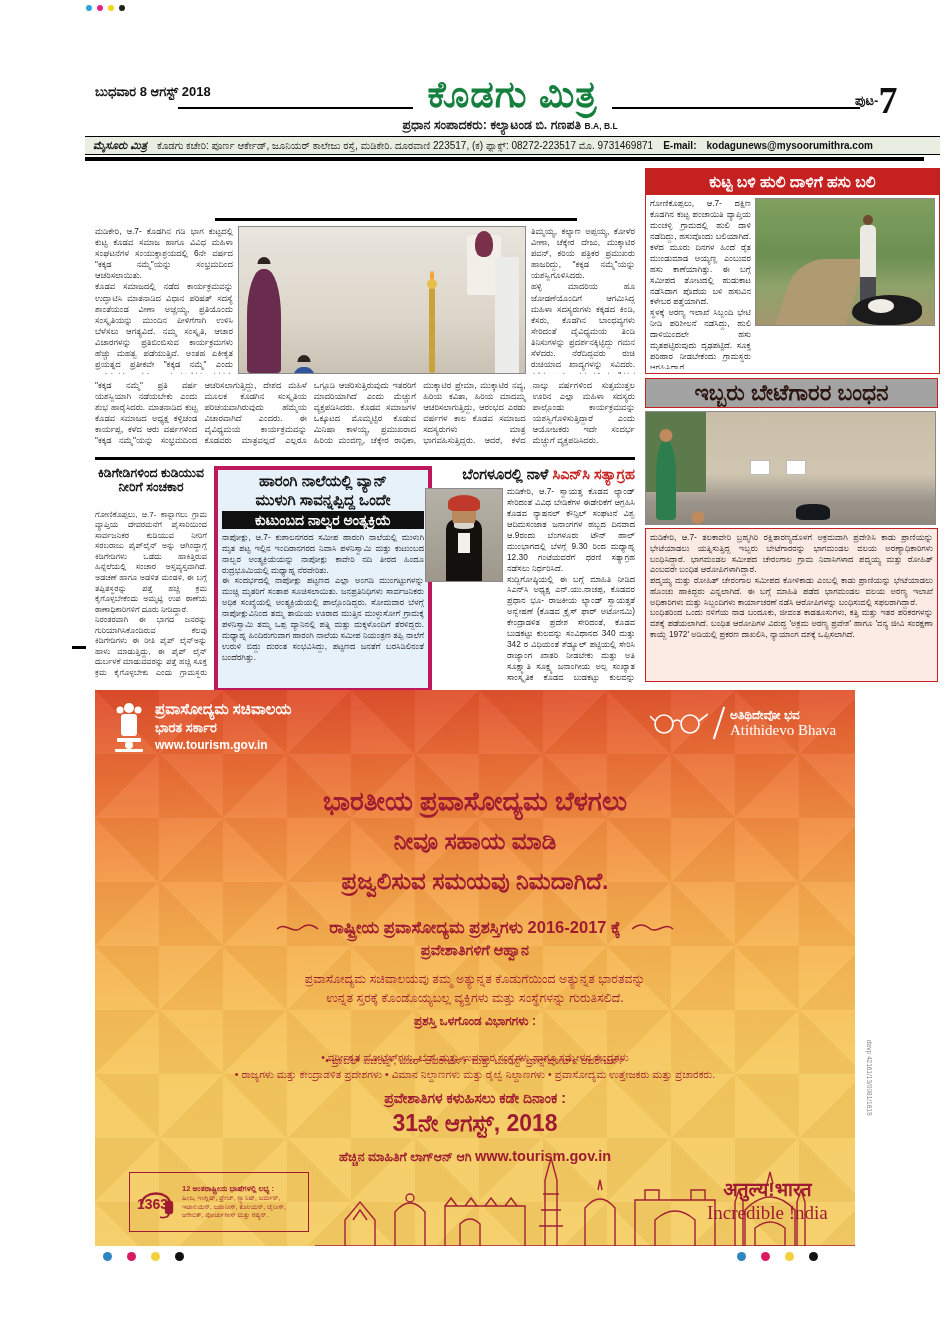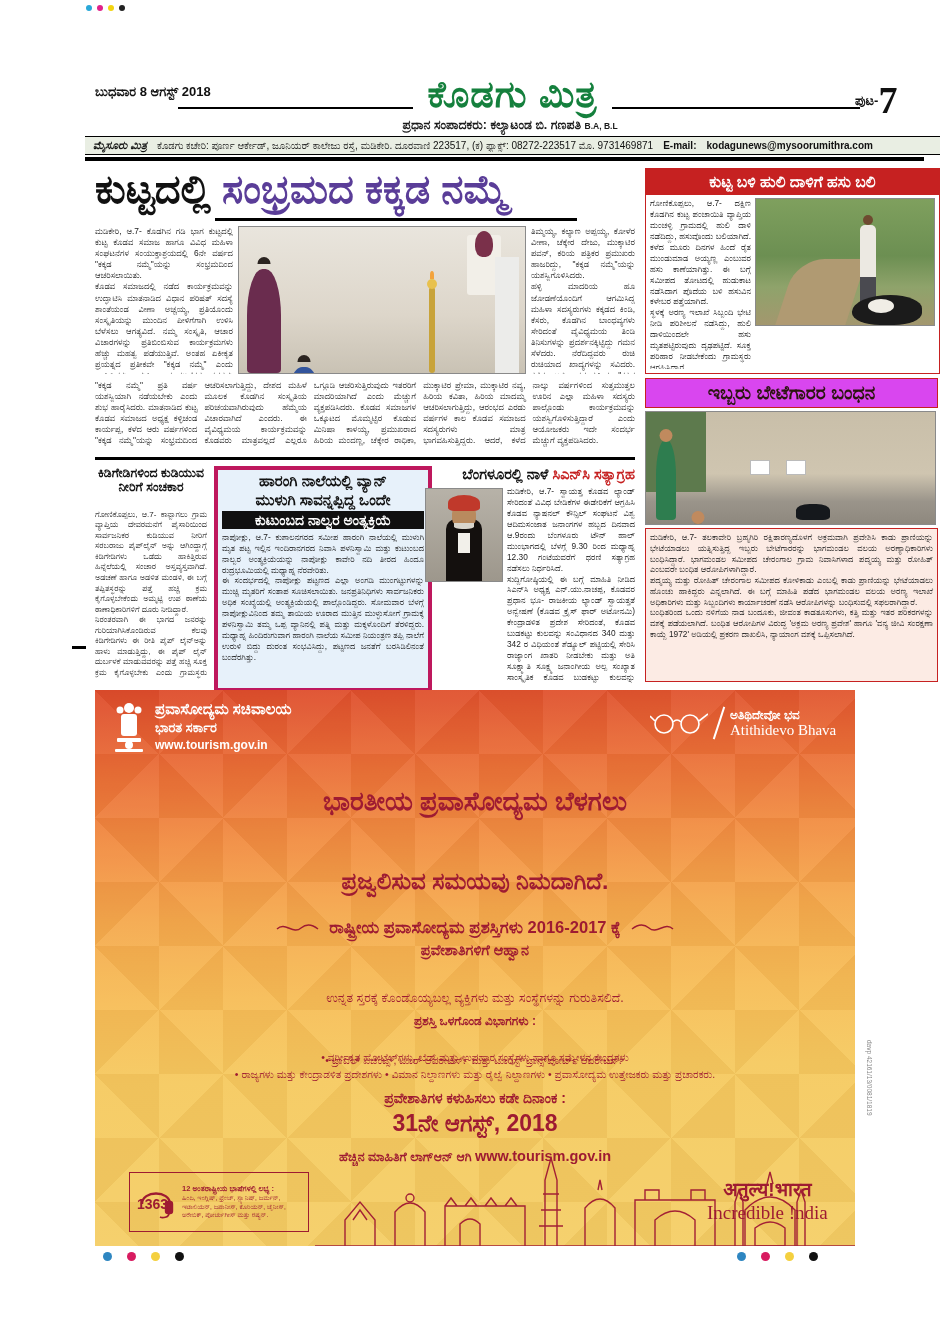--- a/index.html
+++ b/index.html
@@ -61,24 +61,20 @@
   </div>
 
   <div class="abs infobar" style="left:85px;top:136px;width:839px;height:17px;">
     <span style="font-weight:bold;font-style:italic;font-size:11px;white-space:nowrap;">ಮೈಸೂರು ಮಿತ್ರ</span>
     <span style="white-space:nowrap;overflow:hidden;">ಕೊಡಗು ಕಚೇರಿ: ಪೂರ್ಣ ಆರ್ಕೇಡ್, ಜೂನಿಯರ್ ಕಾಲೇಜು ರಸ್ತೆ, ಮಡಿಕೇರಿ. ದೂರವಾಣಿ 223517, (ಕ) ಫ್ಯಾಕ್ಸ್: 08272-223517 ಮೊ. 9731469871</span>
     <span style="font-weight:bold;white-space:nowrap;">E-mail:</span>
     <span style="font-weight:bold;white-space:nowrap;">kodagunews@mysoorumithra.com</span>
   </div>
   <div class="abs rule" style="left:85px;top:157px;width:839px;height:4px;"></div>
 
-  <div class="abs headline-main" style="left:95px;top:168px;width:545px;">
-    <span style="color:#111;">ಕುಟ್ಟದಲ್ಲಿ</span>
-    <span style="color:#5a3d98;">ಸಂಭ್ರಮದ ಕಕ್ಕಡ ನಮ್ಮೆ</span>
-  </div>
   <div class="abs rule" style="left:215px;top:218px;width:362px;height:3px;"></div>
 
   <div class="abs" style="left:95px;top:226px;width:540px;height:148px;display:flex;gap:5px;">
     <div class="body-txt jt pre" style="width:138px;height:148px;">ಮಡಿಕೇರಿ, ಆ.7- ಕೊಡಗಿನ ಗಡಿ ಭಾಗ ಕುಟ್ಟದಲ್ಲಿ ಕುಟ್ಟ ಕೊಡವ ಸಮಾಜ ಹಾಗೂ ವಿವಿಧ ಮಹಿಳಾ ಸಂಘಟನೆಗಳ ಸಂಯುಕ್ತಾಶ್ರಯದಲ್ಲಿ 6ನೇ ವರ್ಷದ "ಕಕ್ಕಡ ನಮ್ಮೆ"ಯನ್ನು ಸಂಭ್ರಮದಿಂದ ಆಚರಿಸಲಾಯಿತು.
 ಕೊಡವ ಸಮಾಜದಲ್ಲಿ ನಡೆದ ಕಾರ್ಯಕ್ರಮವನ್ನು ಉದ್ಘಾಟಿಸಿ ಮಾತನಾಡಿದ ವಿಧಾನ ಪರಿಷತ್ ಸದಸ್ಯೆ ಶಾಂತೆಯಂಡ ವೀಣಾ ಅಚ್ಚಯ್ಯ, ಪ್ರತಿಯೊಂದು ಸಂಸ್ಕೃತಿಯನ್ನು ಮುಂದಿನ ಪೀಳಿಗೆಗಾಗಿ ಉಳಿಸಿ ಬೆಳೆಸಲು ಆಗತ್ಯವಿದೆ. ನಮ್ಮ ಸಂಸ್ಕೃತಿ, ಆಚಾರ ವಿಚಾರಗಳನ್ನು ಪ್ರತಿಬಿಂಬಿಸುವ ಕಾರ್ಯಕ್ರಮಗಳು ಹೆಚ್ಚು ಮಹತ್ವ ಪಡೆಯುತ್ತಿವೆ. ಅಂತಹ ಏಕೀಕೃತ ಪ್ರಯತ್ನದ ಪ್ರತೀಕವೇ "ಕಕ್ಕಡ ನಮ್ಮೆ" ಎಂದು ಶ್ಲಾಘಿಸಿದರು. ಮಹಿಳಾ ಸಂಘಟನೆಗಳ ಸದಸ್ಯರು ಒಗ್ಗೂಡಿ ನಡೆಸುವ ಈ ಆಚರಣೆ ಜಿಲ್ಲೆಗೆ ಮಾದರಿ ಎಂದರು.</div>
 
     <div class="photo" style="width:286px;height:146px;background:linear-gradient(180deg,#e9e5dd 0%,#ddd6ca 60%,#c9c2b4 100%);flex-shrink:0;">
       <div class="abs" style="left:228px;top:8px;width:34px;height:60px;background:#f2efe8;border-radius:3px;"></div>
       <div class="abs" style="left:236px;top:4px;width:18px;height:26px;background:#7a304a;border-radius:50% 50% 40% 40%;"></div>
       <div class="abs fig" style="left:8px;top:42px;width:34px;height:104px;background:#6a2c4e;">
@@ -142,21 +138,21 @@
         <div class="abs" style="left:104px;top:78px;width:16px;height:30px;background:#4a4a50;"></div>
         <div class="abs" style="left:96px;top:96px;width:70px;height:30px;background:#1b1b1b;border-radius:55% 45% 40% 40%;"></div>
         <div class="abs" style="left:112px;top:100px;width:26px;height:14px;background:#f0ede6;border-radius:50%;"></div>
       </div>
       <div class="body-txt jt" style="font-size:8.3px;">ಗೋಣಿಕೊಪ್ಪಲು, ಆ.7- ದಕ್ಷಿಣ ಕೊಡಗಿನ ಕುಟ್ಟ ಪಂಚಾಯಿತಿ ವ್ಯಾಪ್ತಿಯ ಮಂಚಳ್ಳಿ ಗ್ರಾಮದಲ್ಲಿ ಹುಲಿ ದಾಳಿ ನಡೆದಿದ್ದು, ಹಸುವೊಂದು ಬಲಿಯಾಗಿದೆ. ಕಳೆದ ಮೂರು ದಿನಗಳ ಹಿಂದೆ ರೈತ ಮುಂಡುಮಾಡ ಅಯ್ಯಣ್ಣ ಎಂಬುವರ ಹಸು ಕಾಣೆಯಾಗಿತ್ತು. ಈ ಬಗ್ಗೆ ಸಮೀಪದ ತೋಟದಲ್ಲಿ ಹುಡುಕಾಟ ನಡೆಸಿದಾಗ ಪೊದೆಯ ಬಳಿ ಹಸುವಿನ ಕಳೇಬರ ಪತ್ತೆಯಾಗಿದೆ.</div>
       <div class="body-txt jt" style="font-size:8.3px;">ಸ್ಥಳಕ್ಕೆ ಅರಣ್ಯ ಇಲಾಖೆ ಸಿಬ್ಬಂದಿ ಭೇಟಿ ನೀಡಿ ಪರಿಶೀಲನೆ ನಡೆಸಿದ್ದು, ಹುಲಿ ದಾಳಿಯಿಂದಲೇ ಹಸು ಮೃತಪಟ್ಟಿರುವುದು ದೃಢಪಟ್ಟಿದೆ. ಸೂಕ್ತ ಪರಿಹಾರ ನೀಡಬೇಕೆಂದು ಗ್ರಾಮಸ್ಥರು ಆಗ್ರಹಿಸಿದ್ದಾರೆ.</div>
     </div>
   </div>
 
   <div class="abs" style="left:645px;top:378px;width:293px;">
-    <div style="border:1.5px solid #c62121;background:#d946ef;height:28px;line-height:28px;text-align:center;font-size:19px;font-weight:bold;color:#2b1510;overflow:hidden;">ಇಬ್ಬರು ಬೇಟೆಗಾರರ ಬಂಧನ</div>
+    <div style="border:1.5px solid #c62121;background:#a3a3a3;height:28px;line-height:28px;text-align:center;font-size:22px;font-weight:bold;color:#2b1510;overflow:hidden;">ಇಬ್ಬರು ಬೇಟೆಗಾರರ ಬಂಧನ</div>
     <div class="photo" style="width:289px;height:112px;margin-top:3px;background:linear-gradient(180deg,#c9bfa9 0%,#cfc5b0 55%,#9a948a 80%,#8e887e 100%);">
       <div class="abs" style="left:0px;top:0px;width:60px;height:80px;background:#5d7a4d;"></div>
       <div class="abs fig" style="left:10px;top:28px;width:20px;height:80px;background:#2e7d4f;">
           <span class="head"></span>
         </div>
       <div class="abs fig" style="left:42px;top:30px;width:20px;height:78px;background:#8a7d63;">
           <span class="head"></span>
         </div>
 
       <div class="abs" style="left:104px;top:48px;width:18px;height:13px;background:#fff;border:1px solid #bbb;"></div>
@@ -205,33 +201,35 @@
         </g>
       </svg>
       <div style="width:2px;height:34px;background:#fff;transform:rotate(18deg);"></div>
       <div>
         <div class="whb" style="font-size:12px;">ಅತಿಥಿದೇವೋ ಭವ</div>
         <div style="color:#fff;font-family:'Liberation Serif',serif;font-size:15px;">Atithidevo Bhava</div>
       </div>
     </div>
 
     <div class="abs ad-c maroon" style="top:96px;font-size:26px;font-weight:bold;">ಭಾರತೀಯ ಪ್ರವಾಸೋದ್ಯಮ ಬೆಳಗಲು</div>
+    <div class="abs ad-c maroon" style="top:138px;font-size:23px;font-weight:bold;">ನೀವೂ ಸಹಾಯ ಮಾಡಿ</div>
     <div class="abs ad-c maroon" style="top:178px;font-size:23px;font-weight:bold;">ಪ್ರಜ್ವಲಿಸುವ ಸಮಯವು ನಿಮದಾಗಿದೆ.</div>
 
     <div class="abs ad-c maroon" style="top:228px;font-size:16.5px;font-weight:bold;display:flex;justify-content:center;align-items:center;gap:10px;">
       <svg width="44" height="14" viewBox="0 0 44 14">
           <path d="M2 8 C10 0,18 14,26 7 C32 2,38 4,43 8" fill="none" stroke="#9e1b32" stroke-width="1.4"></path>
         </svg>
       <span>ರಾಷ್ಟ್ರೀಯ ಪ್ರವಾಸೋದ್ಯಮ ಪ್ರಶಸ್ತಿಗಳು 2016-2017 ಕ್ಕೆ</span>
       <svg width="44" height="14" viewBox="0 0 44 14">
           <path d="M1 8 C6 4,12 2,18 7 C26 14,34 0,42 8" fill="none" stroke="#9e1b32" stroke-width="1.4"></path>
         </svg>
     </div>
     <div class="abs ad-c maroon" style="top:252px;font-size:14.5px;font-weight:bold;">ಪ್ರವೇಶಾತಿಗಳಿಗೆ ಆಹ್ವಾನ</div>
 
+    <div class="abs ad-c maroon" style="top:282px;font-size:12.5px;">ಪ್ರವಾಸೋದ್ಯಮ ಸಚಿವಾಲಯವು ತಮ್ಮ ಅತ್ಯುನ್ನತ ಕೊಡುಗೆಯಿಂದ ಅತ್ಯುನ್ನತ ಭಾರತವನ್ನು</div>
     <div class="abs ad-c maroon" style="top:301px;font-size:12.5px;">ಉನ್ನತ ಸ್ತರಕ್ಕೆ ಕೊಂಡೊಯ್ಯಬಲ್ಲ ವ್ಯಕ್ತಿಗಳು ಮತ್ತು ಸಂಸ್ಥೆಗಳನ್ನು ಗುರುತಿಸಲಿದೆ.</div>
 
     <div class="abs ad-c maroon" style="top:324px;font-size:12px;font-weight:bold;">ಪ್ರಶಸ್ತಿ ಒಳಗೊಂಡ ವಿಭಾಗಗಳು :</div>
     <div class="abs ad-c maroon" style="top:364px;font-size:10.5px;">• <span>ಟ್ರಾವೆಲ್ ಏಜೆಂಟ್ಸ್, ಟೂರ್ ಆಪರೇಟರ್ಸ್ ಮತ್ತು ಟೂರಿಸ್ಟ್ ಟ್ರಾನ್ಸ್‌ಪೋರ್ಟ್ ಆಪರೇಟರ್ಸ್</span></div>
     <div class="abs ad-c maroon" style="top:361px;font-size:10.5px;">• <span>ವರ್ಗೀಕೃತ ಹೋಟೆಲ್‌ಗಳು, ಬೆಡ್ ಮತ್ತು ಉಪಹಾರ ಸಂಸ್ಥೆಗಳು ಹಾಗೂ ಸಮ್ಮೇಳನ ಕೇಂದ್ರಗಳು</span></div>
     <div class="abs ad-c maroon" style="top:378px;font-size:10.5px;">• <span>ರಾಜ್ಯಗಳು ಮತ್ತು ಕೇಂದ್ರಾಡಳಿತ ಪ್ರದೇಶಗಳು • ವಿಮಾನ ನಿಲ್ದಾಣಗಳು ಮತ್ತು ರೈಲ್ವೆ ನಿಲ್ದಾಣಗಳು • ಪ್ರವಾಸೋದ್ಯಮ ಉತ್ತೇಜಕರು ಮತ್ತು ಪ್ರಚಾರಕರು.</span></div>
 
     <div class="abs ad-c maroon" style="top:400px;font-size:14px;font-weight:bold;">ಪ್ರವೇಶಾತಿಗಳ ಕಳುಹಿಸಲು ಕಡೇ ದಿನಾಂಕ :</div>
     <div class="abs ad-c maroon" style="top:420px;font-size:23px;font-weight:bold;">31ನೇ ಆಗಸ್ಟ್, 2018</div>
     <div class="abs ad-c maroon" style="top:458px;font-size:12.5px;font-weight:bold;">

